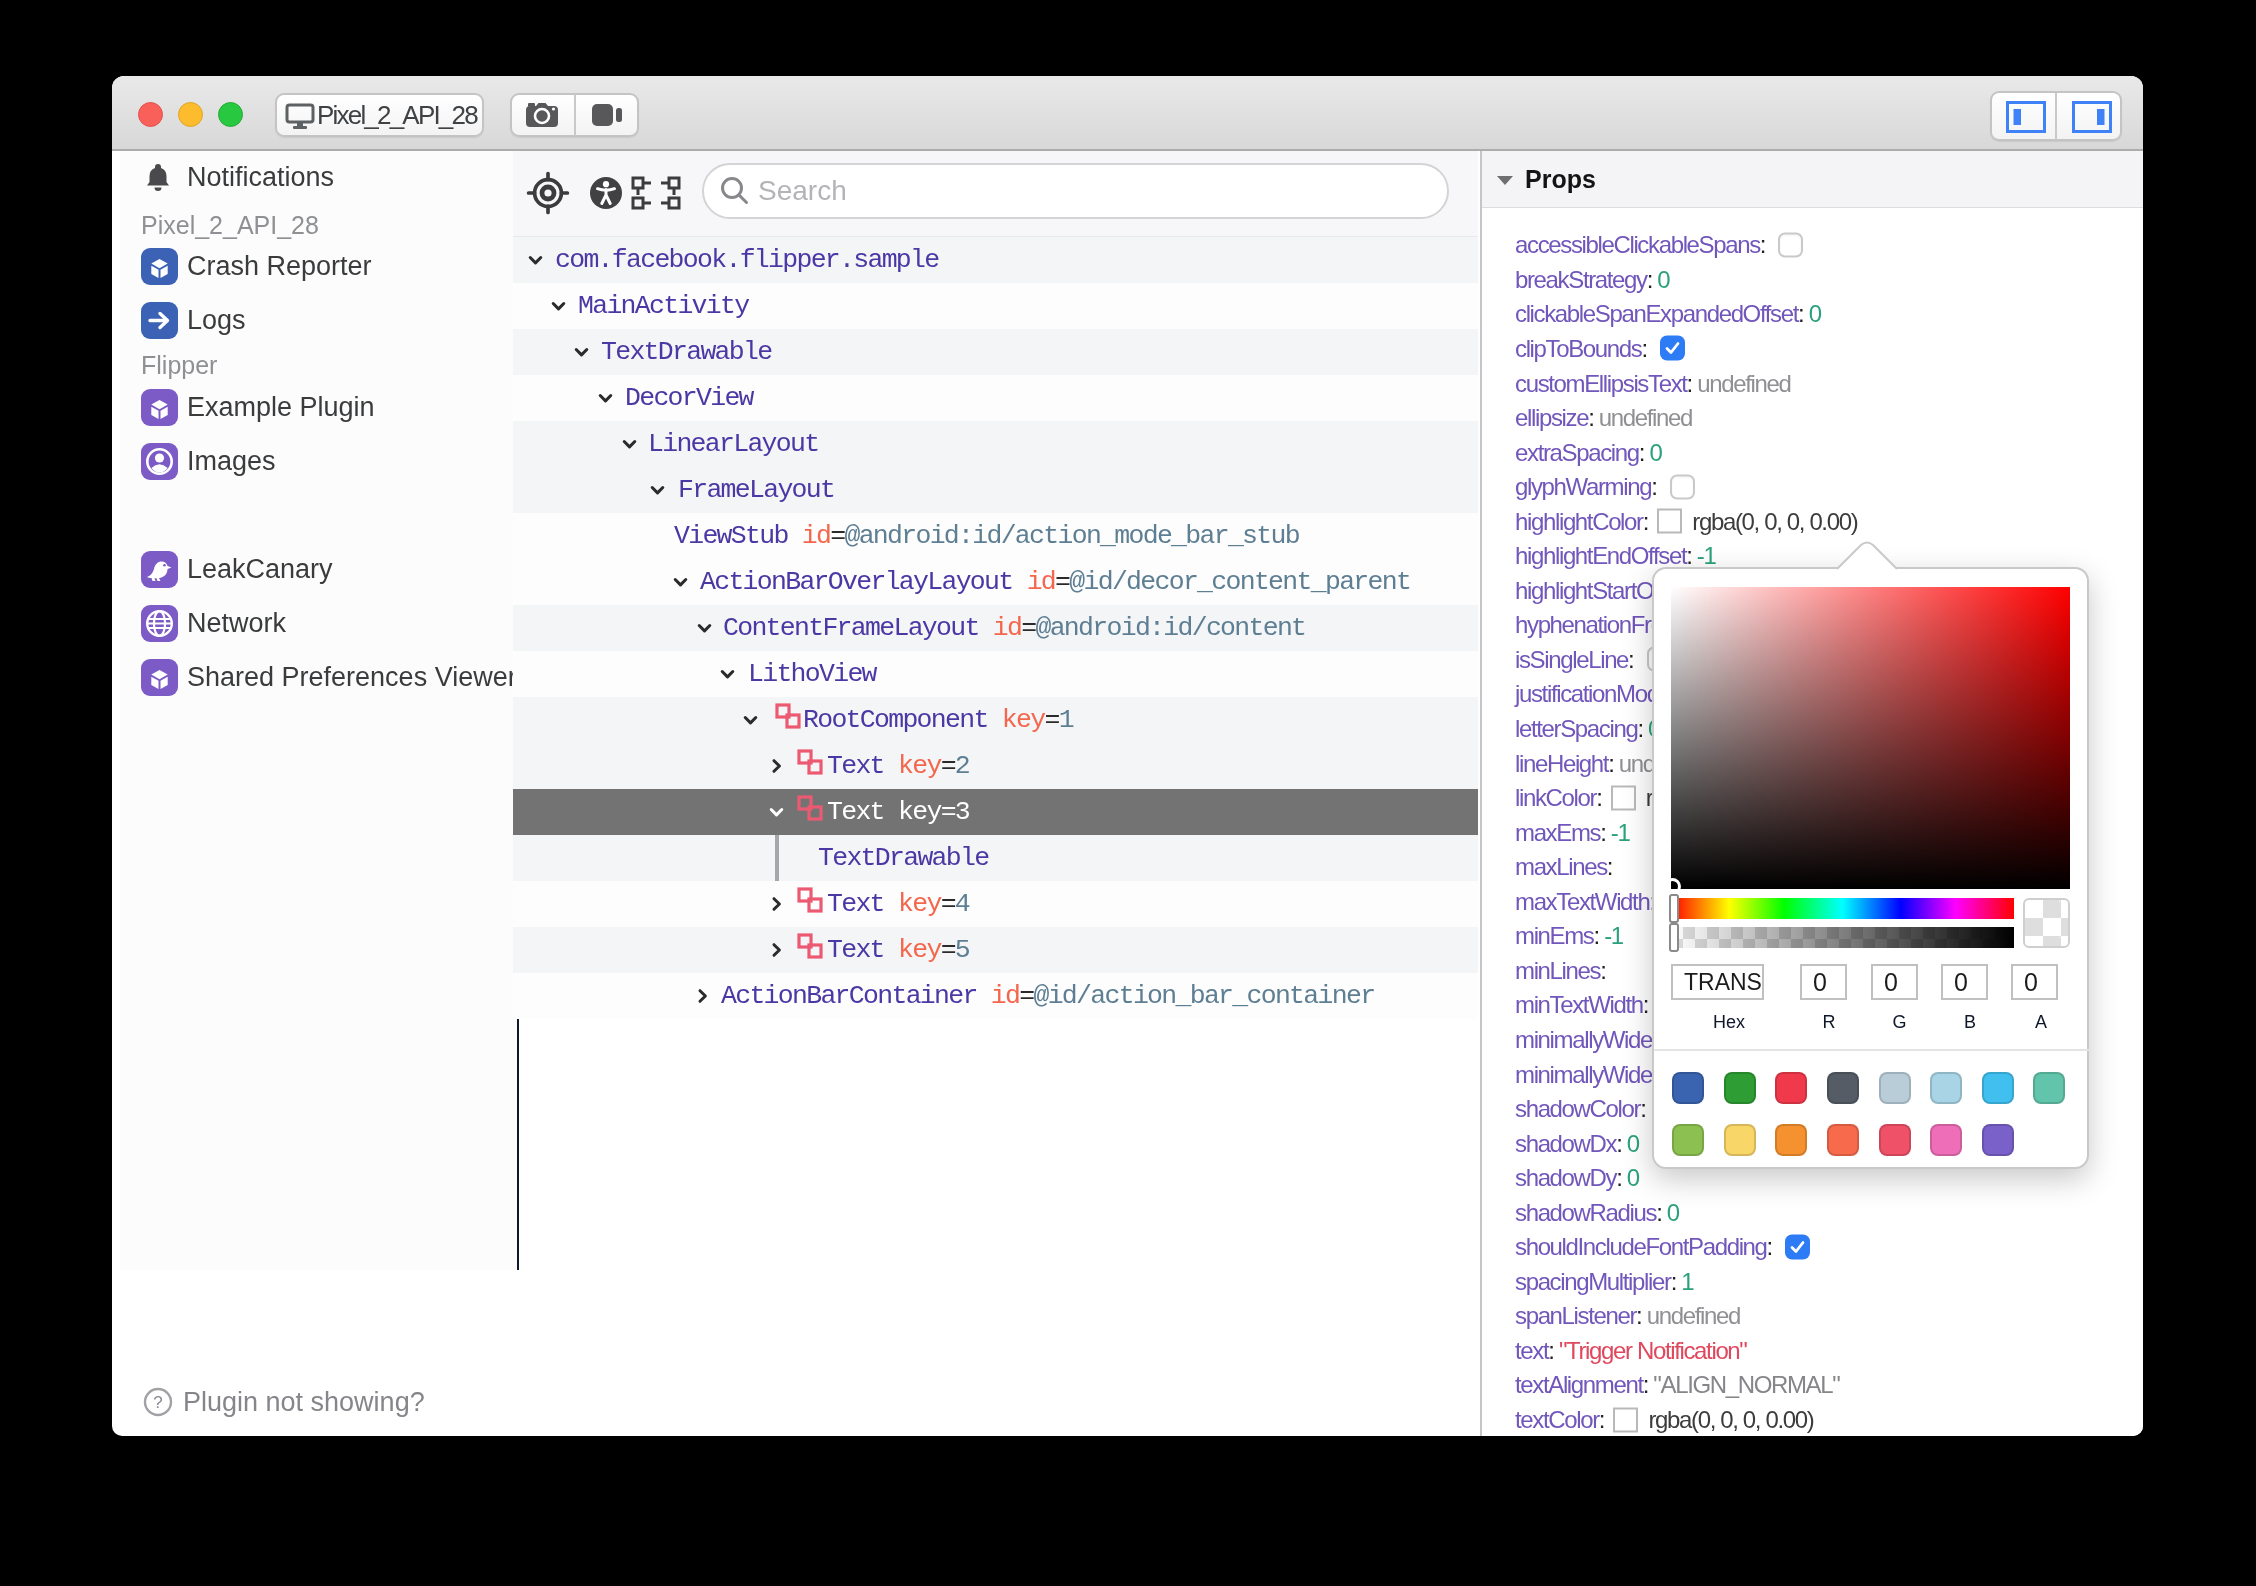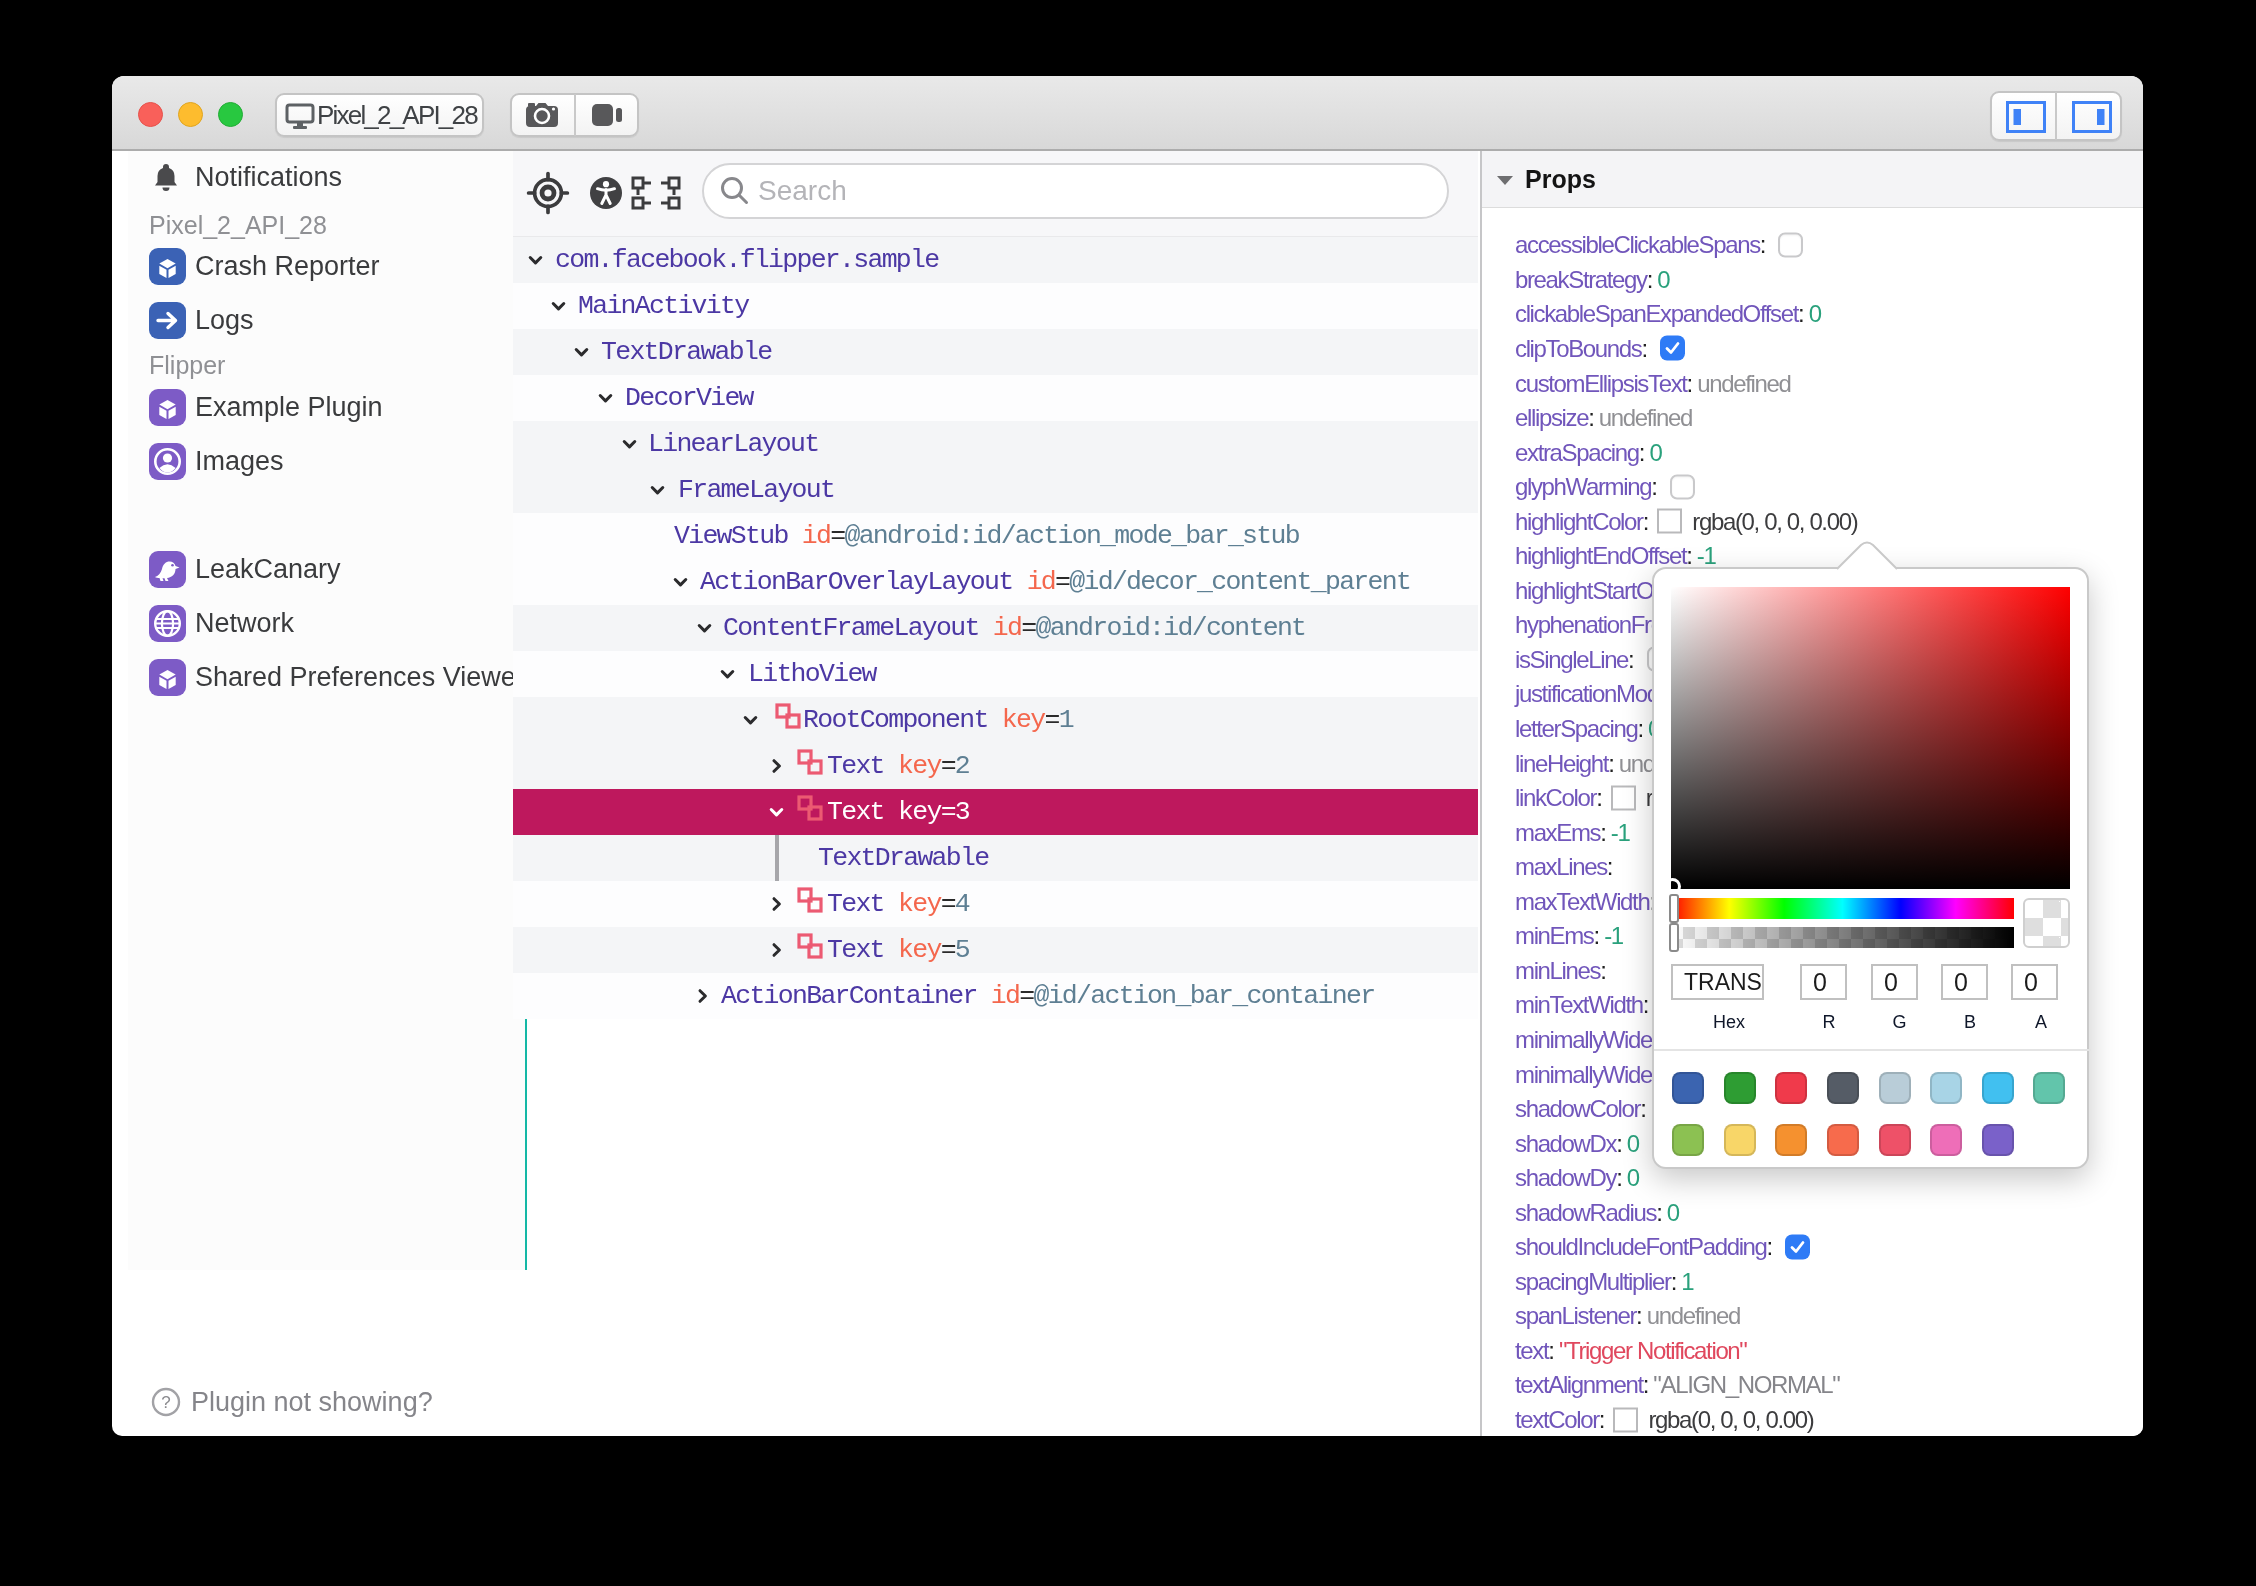--- a/index.html
+++ b/index.html
@@ -1,31 +1,31 @@
 <!DOCTYPE html>
 <html><head><meta charset="utf-8"><style>
 *{margin:0;padding:0;box-sizing:border-box}
 html,body{width:2256px;height:1586px;background:#000;overflow:hidden}
 body{font-family:"Liberation Sans",sans-serif;position:relative}
 .abs{position:absolute}
 #win{position:absolute;left:112px;top:76px;width:2031px;height:1360px;background:#fff;border-radius:12px 12px 10px 10px;overflow:hidden}
 #tbar{position:absolute;left:0;top:0;width:100%;height:75px;background:linear-gradient(#e9e9e9,#d8d8d8);border-bottom:2px solid #acacac}
 .light{position:absolute;top:26px;width:25px;height:25px;border-radius:50%}
 .tbtn{position:absolute;background:linear-gradient(#ffffff,#f3f3f3);border:2px solid #c4c4c4;border-radius:9px;box-shadow:0 1px 1px rgba(0,0,0,.08)}
-#side{position:absolute;left:16px;top:75px;width:399px;height:1119px;background:#fcfcfc;border-right:2px solid #14b8a6}
+#side{position:absolute;left:8px;top:75px;width:399px;height:1119px;background:#fcfcfc;border-right:2px solid #0f172a}
 .srow{position:absolute;left:0;width:397px;height:54px}
 .sico{position:absolute;left:21px;top:8.5px;width:37px;height:37px;border-radius:9px}
 .stxt{position:absolute;left:67px;top:50%;transform:translateY(-50%);font-size:27px;color:#3a3b3d;white-space:nowrap}
 .shdr{position:absolute;left:21px;font-size:25px;color:#8f9094;transform:translateY(-50%)}
 #mtool{position:absolute;left:401px;top:75px;width:965px;height:86px;background:#f7f7f9;border-bottom:1px solid #e9e9eb}
 #search{position:absolute;left:189px;top:12px;width:747px;height:56px;background:#fff;border:2px solid #d4d4d6;border-radius:28px}
 #tree{position:absolute;left:401px;top:161px;width:965px;font-family:"Liberation Mono",monospace;font-size:26.5px;letter-spacing:-1.7px}
 .tr{position:relative;height:46px;background:#fdfdfe}
 .tr.g{background:#f4f5f7}
-.tr.sel{background:#be185d}
+.tr.sel{background:#737373}
 .tn{position:absolute;top:50%;transform:translateY(-50%);white-space:pre;color:#4c38a4}
 .att{color:#f4674d}.eq{color:#2a2a2a}.val{color:#5e7f93}
 .sel .tn,.sel .att,.sel .eq,.sel .val{color:#fff}
 .chev{position:absolute;top:50%;transform:translateY(-50%)}
 #props{position:absolute;left:1368px;top:75px;width:663px;height:1285px;background:#fff;border-left:2px solid #c6c6c8;overflow:hidden}
 #phdr{position:absolute;left:0;top:0;width:100%;height:57px;background:#f4f4f6;border-bottom:1px solid #dcdcdc}
 .pr{position:absolute;left:33px;height:35px;display:flex;align-items:center;white-space:pre;font-family:Liberation Sans, sans-serif;font-size:24px;letter-spacing:-1.36px;color:#222;transform:translateY(-50%)}
 .k{color:#7156bb}.gv{color:#2aa17c}.uv{color:#909094}.sv{color:#e0485e}.qv{color:#85858a}.rgba{color:#3c3c3e;margin-left:10px}
 .cb{width:25px;height:25px;border:2px solid #c9c9cb;border-radius:7px;background:#fff;margin-left:8px;box-shadow:inset 0 1px 2px rgba(0,0,0,.06);flex:none}
 .cbx{width:25px;height:25px;border-radius:7px;background:#2e7bf6;margin-left:8px;flex:none;display:flex;align-items:center;justify-content:center}

